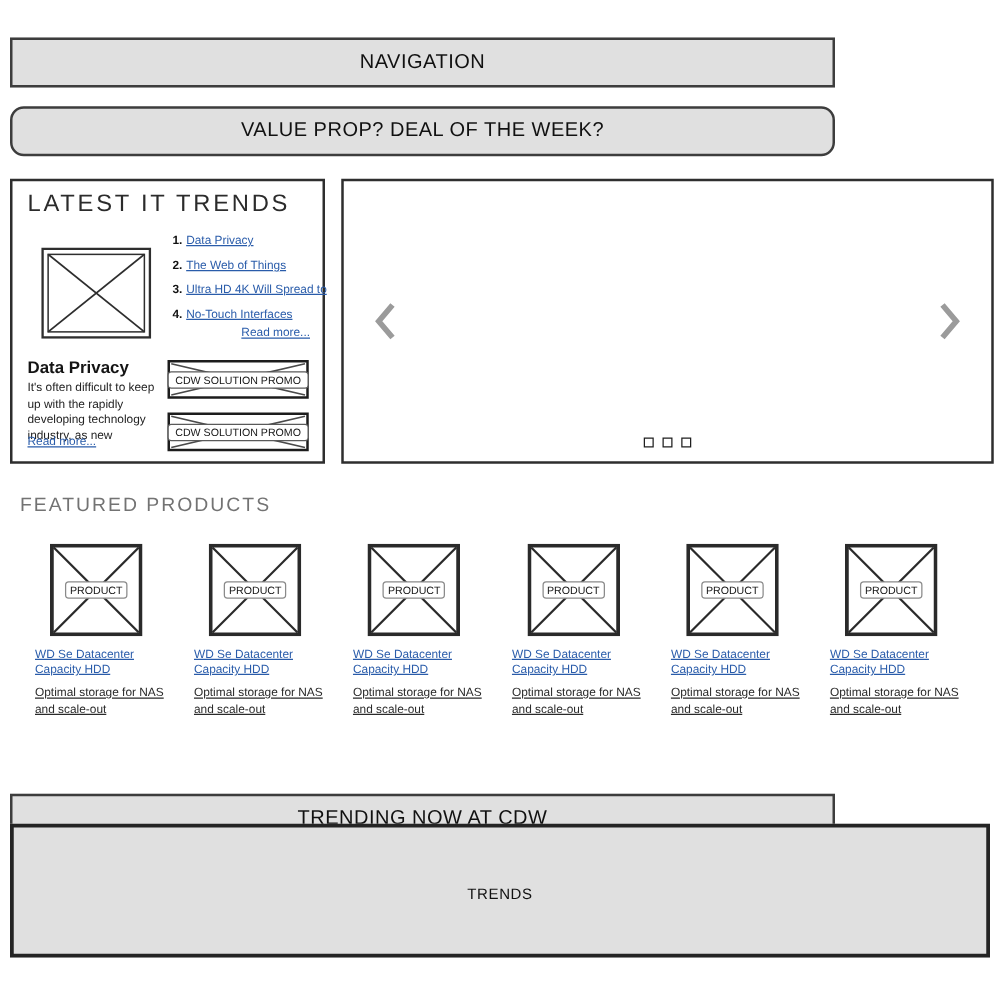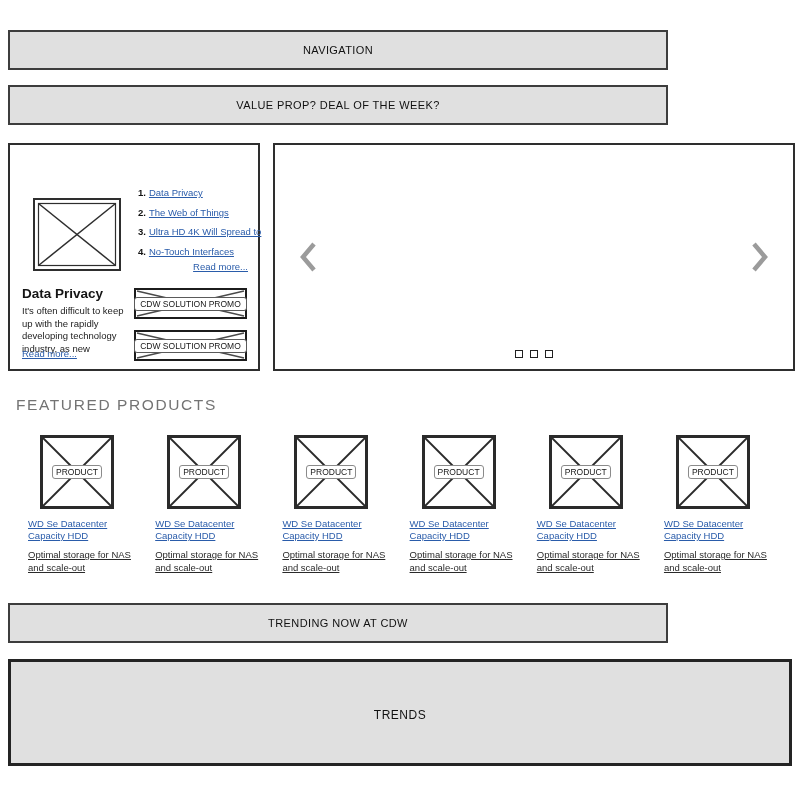--- a/index.html
+++ b/index.html
@@ -16,27 +16,27 @@
   .bar {
     position: absolute;
     left: 8px;
     width: 660px;
     height: 40px;
     background: #e0e0e0;
     border: 2px solid #3d3d3d;
     display: flex;
     align-items: center;
     justify-content: center;
-    font-size: 11px;
+    font-size: 16px;
     letter-spacing: 0.4px;
     color: #111;
   }
   #nav-bar { top: 30px; }
-  #value-bar { top: 85px; }
-  #trending-bar { top: 603px; }
+  #value-bar { top: 85px; border-radius: 11px; }
+  #trending-bar { top: 635px; }
 
   
   .panel {
     position: absolute;
     background: #fff;
     border: 2px solid #2e2e2e;
   }
   #trends-panel { left: 8px; top: 143px; width: 252px; height: 228px; }
   #carousel     { left: 273px; top: 143px; width: 522px; height: 228px; }
 
@@ -127,20 +127,21 @@
 <body>
 
 <div class="bar" id="nav-bar">
   <span>NAVIGATION</span>
 </div>
 <div class="bar" id="value-bar">
   <span>VALUE PROP? DEAL OF THE WEEK?</span>
 </div>
 
 <div class="panel" id="trends-panel">
+  <div id="trends-title">LATEST IT TRENDS</div>
 
   <div id="trends-img">
     <svg width="88" height="73" viewBox="0 0 88 73">
       <rect x="1" y="1" width="86" height="71" fill="none" stroke="#2e2e2e" stroke-width="2"></rect>
       <rect x="5.5" y="5.5" width="77" height="62" fill="none" stroke="#2e2e2e" stroke-width="1.2"></rect>
       <line x1="5.5" y1="5.5" x2="82.5" y2="67.5" stroke="#2e2e2e" stroke-width="1.5"></line>
       <line x1="82.5" y1="5.5" x2="5.5" y2="67.5" stroke="#2e2e2e" stroke-width="1.5"></line>
     </svg>
   </div>
 

